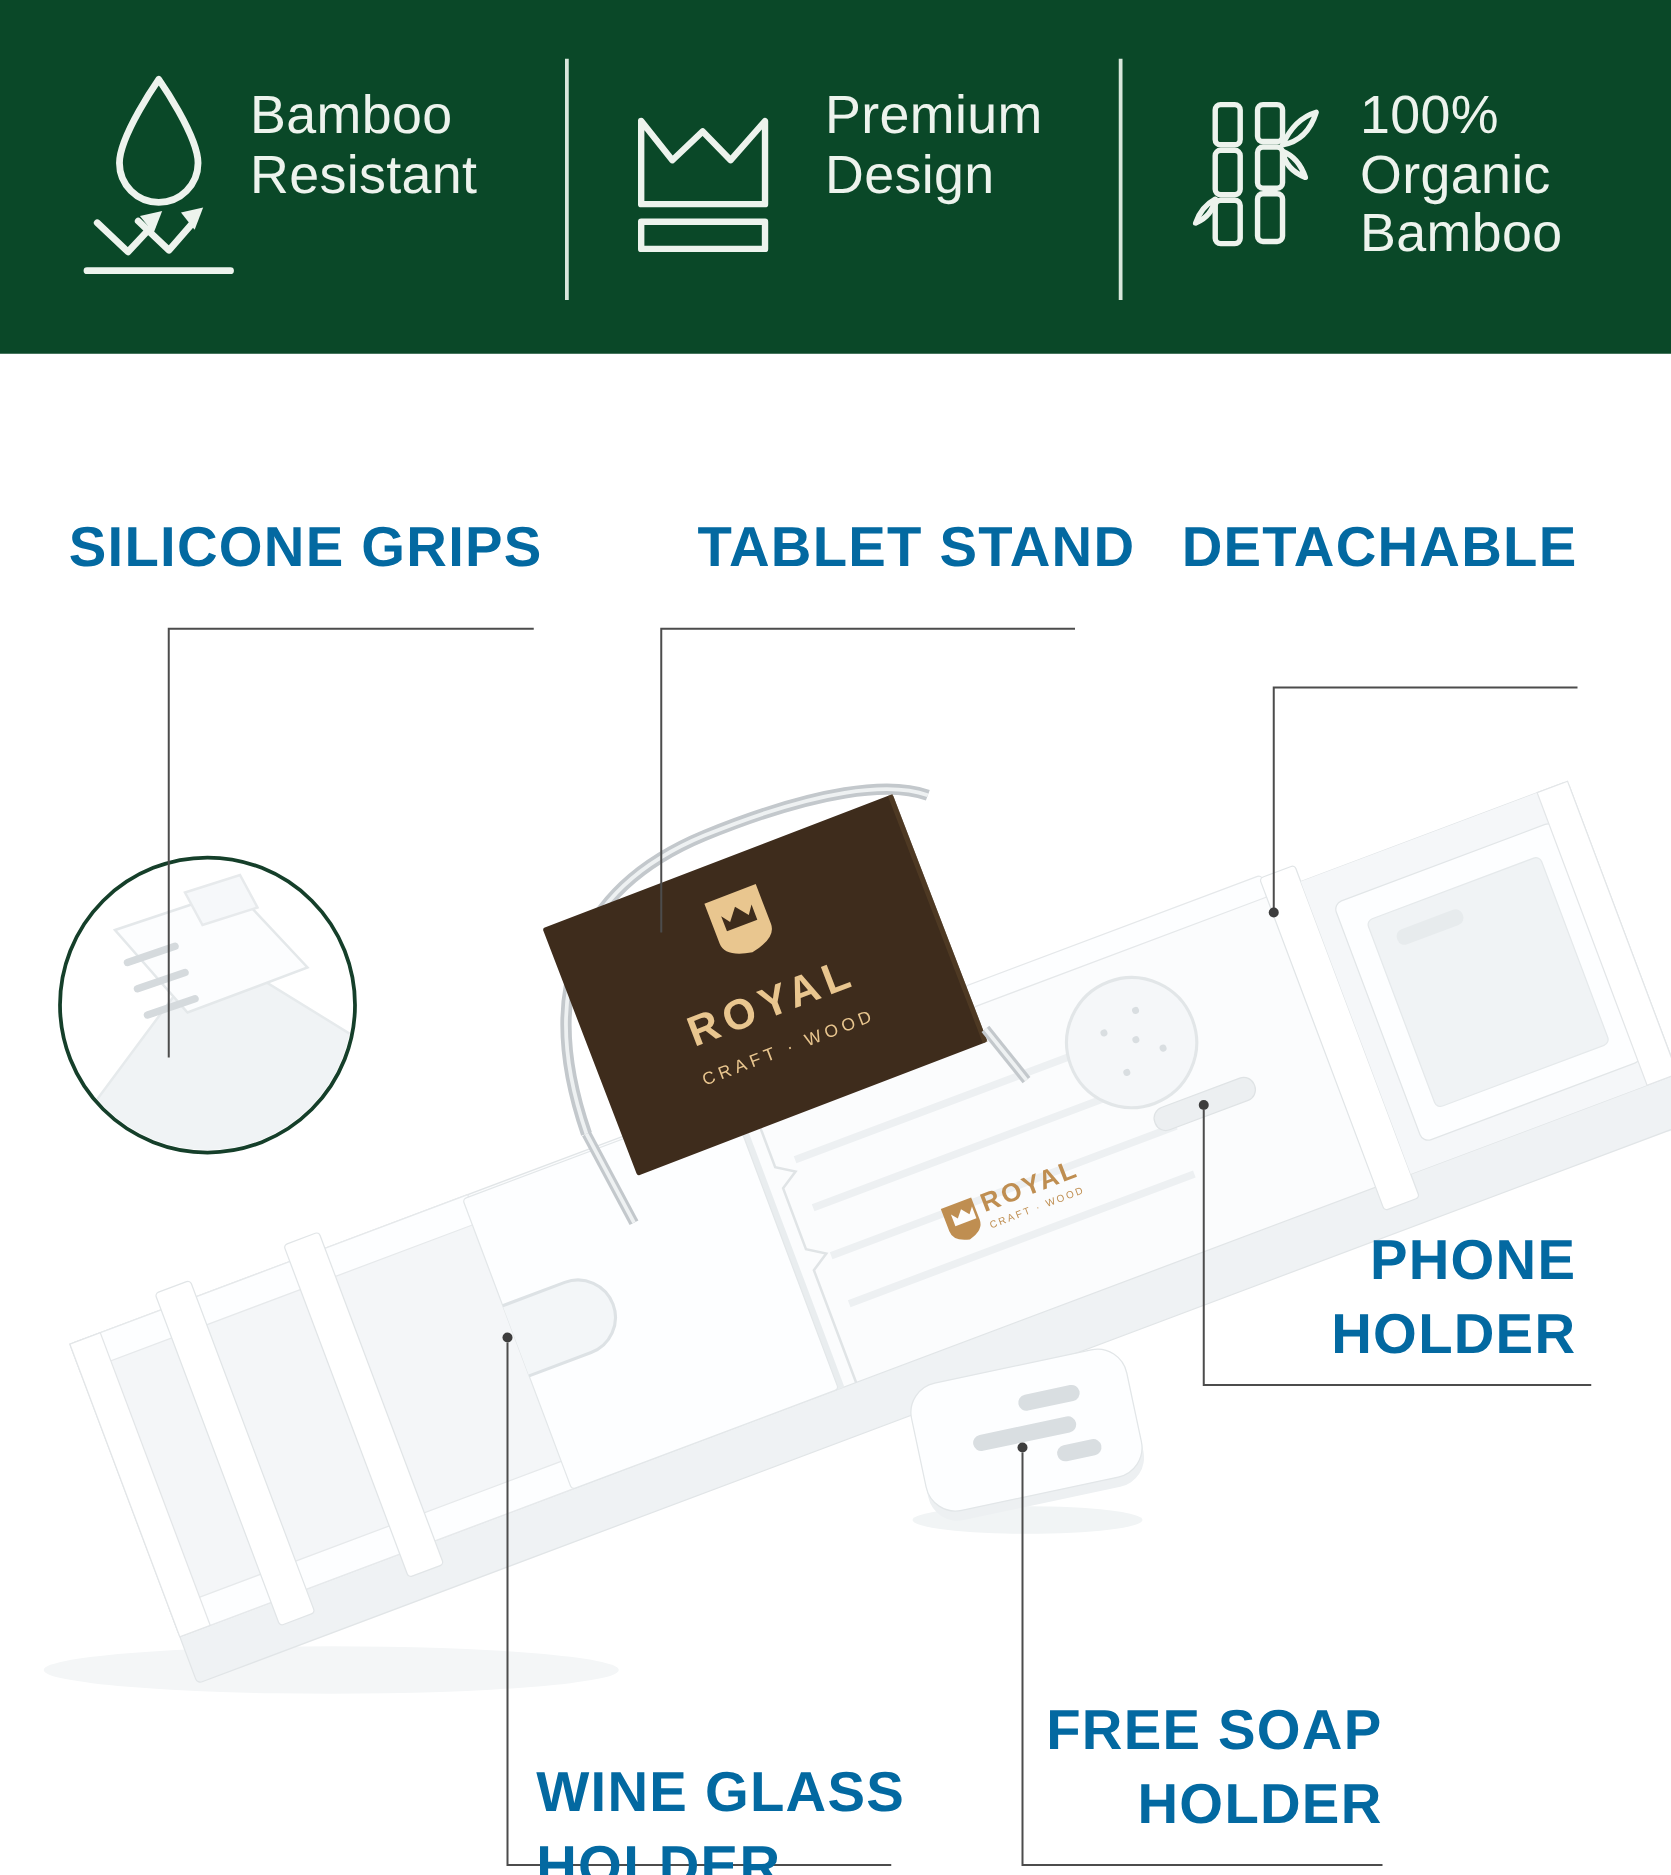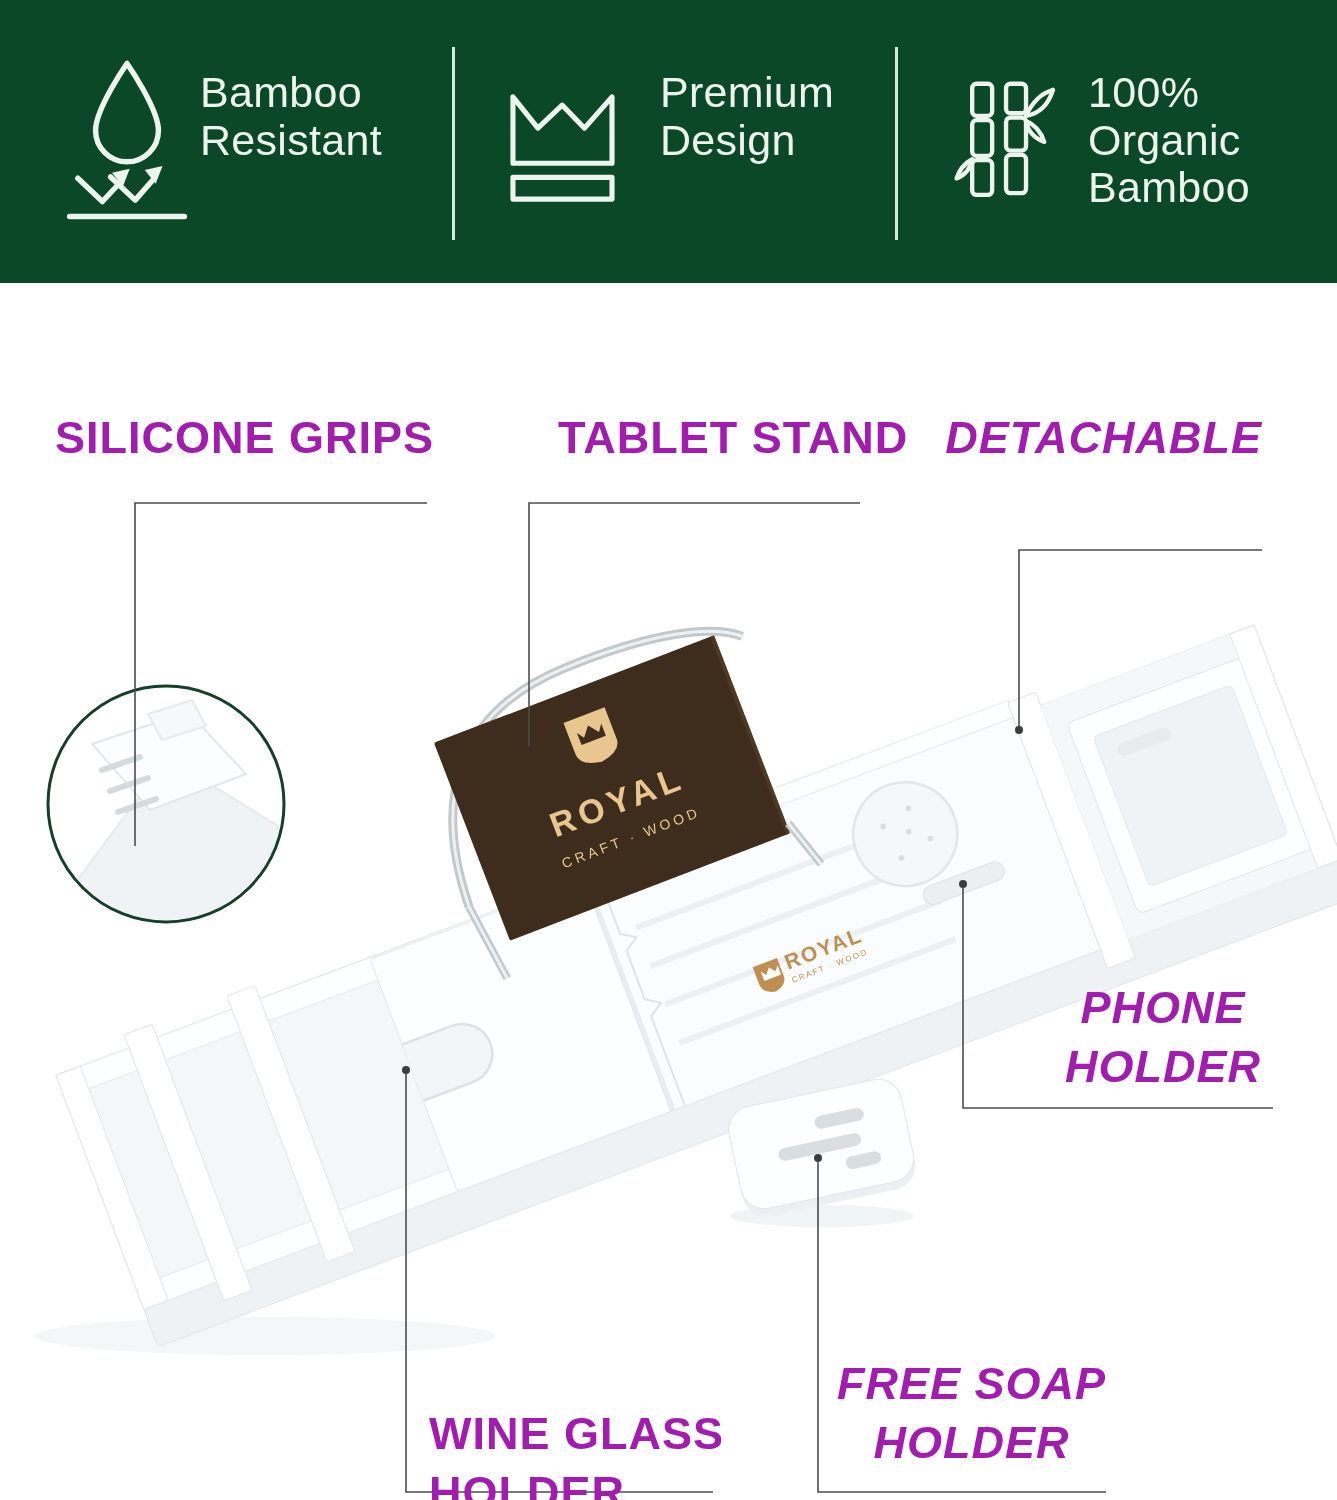--- a/index.html
+++ b/index.html
@@ -9,24 +9,24 @@
   }
   
   .banner{position:absolute;left:0;top:0;width:1337px;height:283px;background:#0a4828;}
   .b-icon{position:absolute;}
   .b-text{position:absolute;color:#edf3ed;font-size:43px;line-height:47.5px;letter-spacing:.3px;font-weight:400;}
   .divider{position:absolute;top:47px;width:2.5px;height:193px;background:#d9e7dc;}
   
   .scene-svg{position:absolute;left:0;top:0;}
   
   .callout-label{
-    position:absolute;color:#a21caf;font-weight:700;font-size:45px;line-height:59px;
+    position:absolute;color:#0369a1;font-weight:700;font-size:45px;line-height:59px;
     letter-spacing:1px;white-space:nowrap;
   }
-  .align-right{text-align:center;font-style:italic;}
+  .align-right{text-align:right;}
 </style>
 </head>
 <body>
 
 <header class="banner">
 
   <span class="b-icon" style="left:58px;top:58px;">
     <svg width="138" height="164" viewBox="0 0 100 120" fill="none" stroke="#edf3ed" stroke-width="4" stroke-linecap="round" stroke-linejoin="round">
       <path d="M50,4 C50,4 27,37 27,53 a23,23 0 0 0 46,0 C73,37 50,4 50,4 Z"></path>
       <path d="M14,88 L32,105 L46,90"></path>

